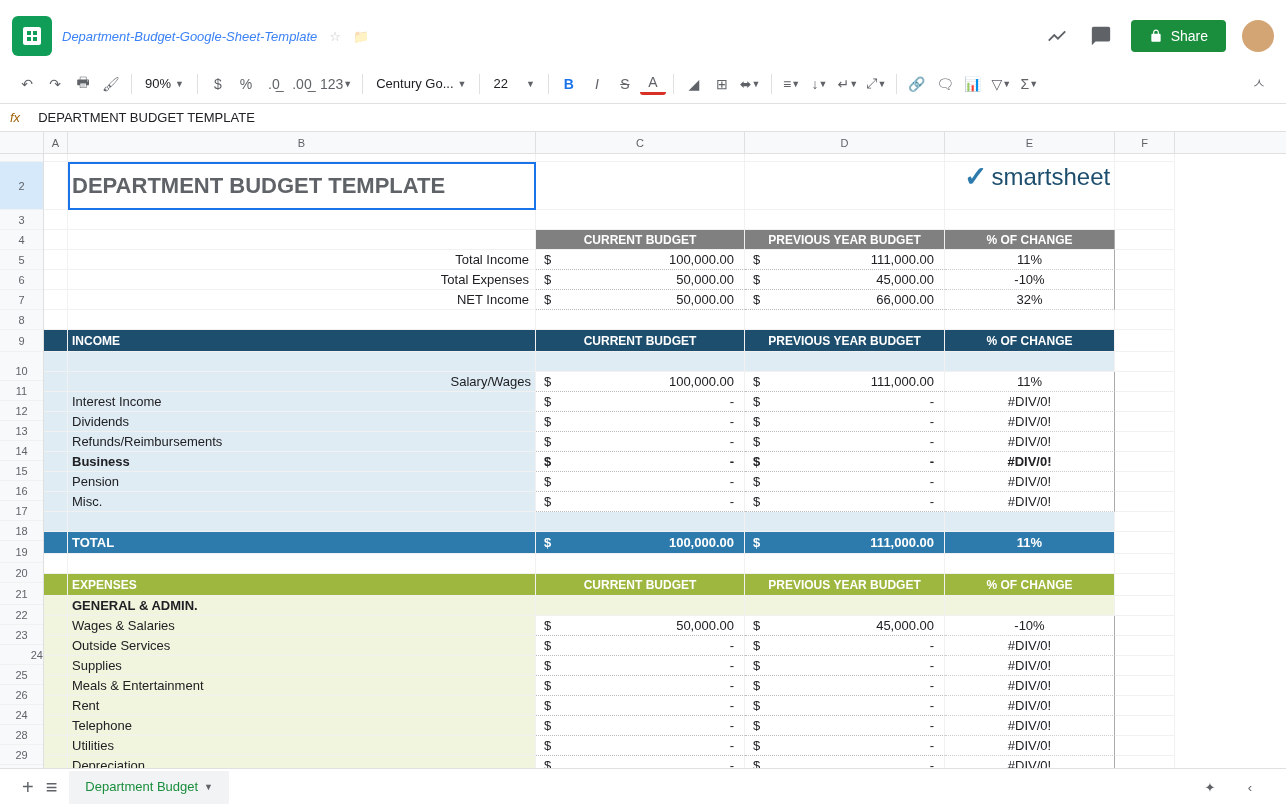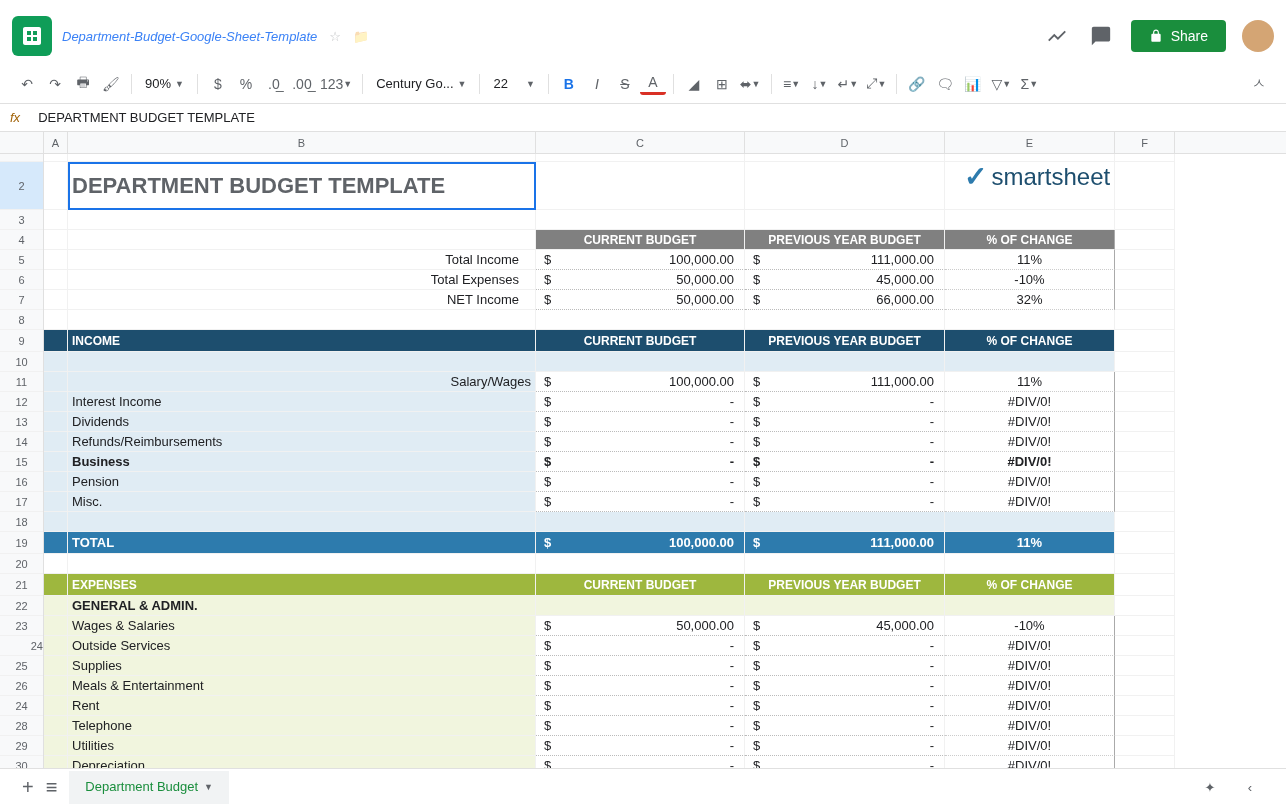--- a/index.html
+++ b/index.html
@@ -38,21 +38,21 @@
 .row-label { height: 20px; text-align: center; color: #5f6368; font-size: 11px; line-height: 20px; border-bottom: 1px solid #f1f1f1; }
 .row-label.selected { background: #d6e9fb; }
 .cells { position: relative; }
 .row { display: flex; height: 20px; }
 .cell { border-right: 1px solid #f1f1f1; border-bottom: 1px solid #f1f1f1; padding: 0 4px; line-height: 20px; overflow: hidden; white-space: nowrap; }
 .cell.a { width: 24px; } .cell.b { width: 468px; } .cell.c { width: 209px; } .cell.d { width: 200px; } .cell.e { width: 170px; } .cell.f { width: 60px; }
 .title-cell { font-family: 'Century Gothic', sans-serif; font-size: 22px; font-weight: bold; color: #5f6368; }
 .selection-box { position: absolute; border: 2px solid #1a73e8; pointer-events: none; top: 0; left: 24px; width: 468px; height: 48px; }
 .header-gray { background: #808080; color: #fff; font-weight: bold; font-size: 12px; text-align: center; }
 .dollar { padding-left: 4px; }
-.label-right { text-align: right; padding-right: 16px; }
+.label-right { text-align: right; padding-right: 6px; }
 .center-txt { text-align: center; }
 .income-header { background: #1d4e6e; color: #fff; font-weight: bold; font-size: 12px; }
 .income-total { background: #2d7bad; color: #fff; font-weight: bold; font-size: 13px; }
 .income-row-bg { background: #e0ecf4; }
 .expense-header { background: #9eb73e; color: #fff; font-weight: bold; font-size: 12px; }
 .expense-row-bg { background: #f1f5de; }
 .logo-area { position: absolute; top: 6px; left: 920px; font-size: 24px; color: #1d4e6e; display: flex; align-items: center; gap: 4px; }
 .logo-check { color: #2d7bad; font-size: 28px; font-weight: bold; }
 .sheet-tabs { display: flex; align-items: center; border-top: 1px solid #e0e0e0; height: 38px; padding: 0 22px; gap: 12px; }
 .add-sheet, .all-sheets { color: #5f6368; cursor: pointer; font-size: 20px; }
@@ -170,21 +170,21 @@
     <div class="row-labels" id="row-labels">
         <div class="row-label" style="height: 8px; line-height: 8px;"></div>
         <div class="row-label selected" style="height: 48px; line-height: 48px;">2</div>
         <div class="row-label" style="height: 20px; line-height: 20px;">3</div>
         <div class="row-label" style="height: 20px; line-height: 20px;">4</div>
         <div class="row-label" style="height: 20px; line-height: 20px;">5</div>
         <div class="row-label" style="height: 20px; line-height: 20px;">6</div>
         <div class="row-label" style="height: 20px; line-height: 20px;">7</div>
         <div class="row-label" style="height: 20px; line-height: 20px;">8</div>
         <div class="row-label" style="height: 22px; line-height: 22px;">9</div>
-        <div class="row-label" style="height: 20px; line-height: 20px;">10</div>
+        <div class="row-label" style="height: 20px; line-height: 20px; margin-top: 9px;">10</div>
         <div class="row-label" style="height: 20px; line-height: 20px;">11</div>
         <div class="row-label" style="height: 20px; line-height: 20px;">12</div>
         <div class="row-label" style="height: 20px; line-height: 20px;">13</div>
         <div class="row-label" style="height: 20px; line-height: 20px;">14</div>
         <div class="row-label" style="height: 20px; line-height: 20px;">15</div>
         <div class="row-label" style="height: 20px; line-height: 20px;">16</div>
         <div class="row-label" style="height: 20px; line-height: 20px;">17</div>
         <div class="row-label" style="height: 20px; line-height: 20px;">18</div>
         <div class="row-label" style="height: 22px; line-height: 22px;">19</div>
         <div class="row-label" style="height: 20px; line-height: 20px;">20</div>

